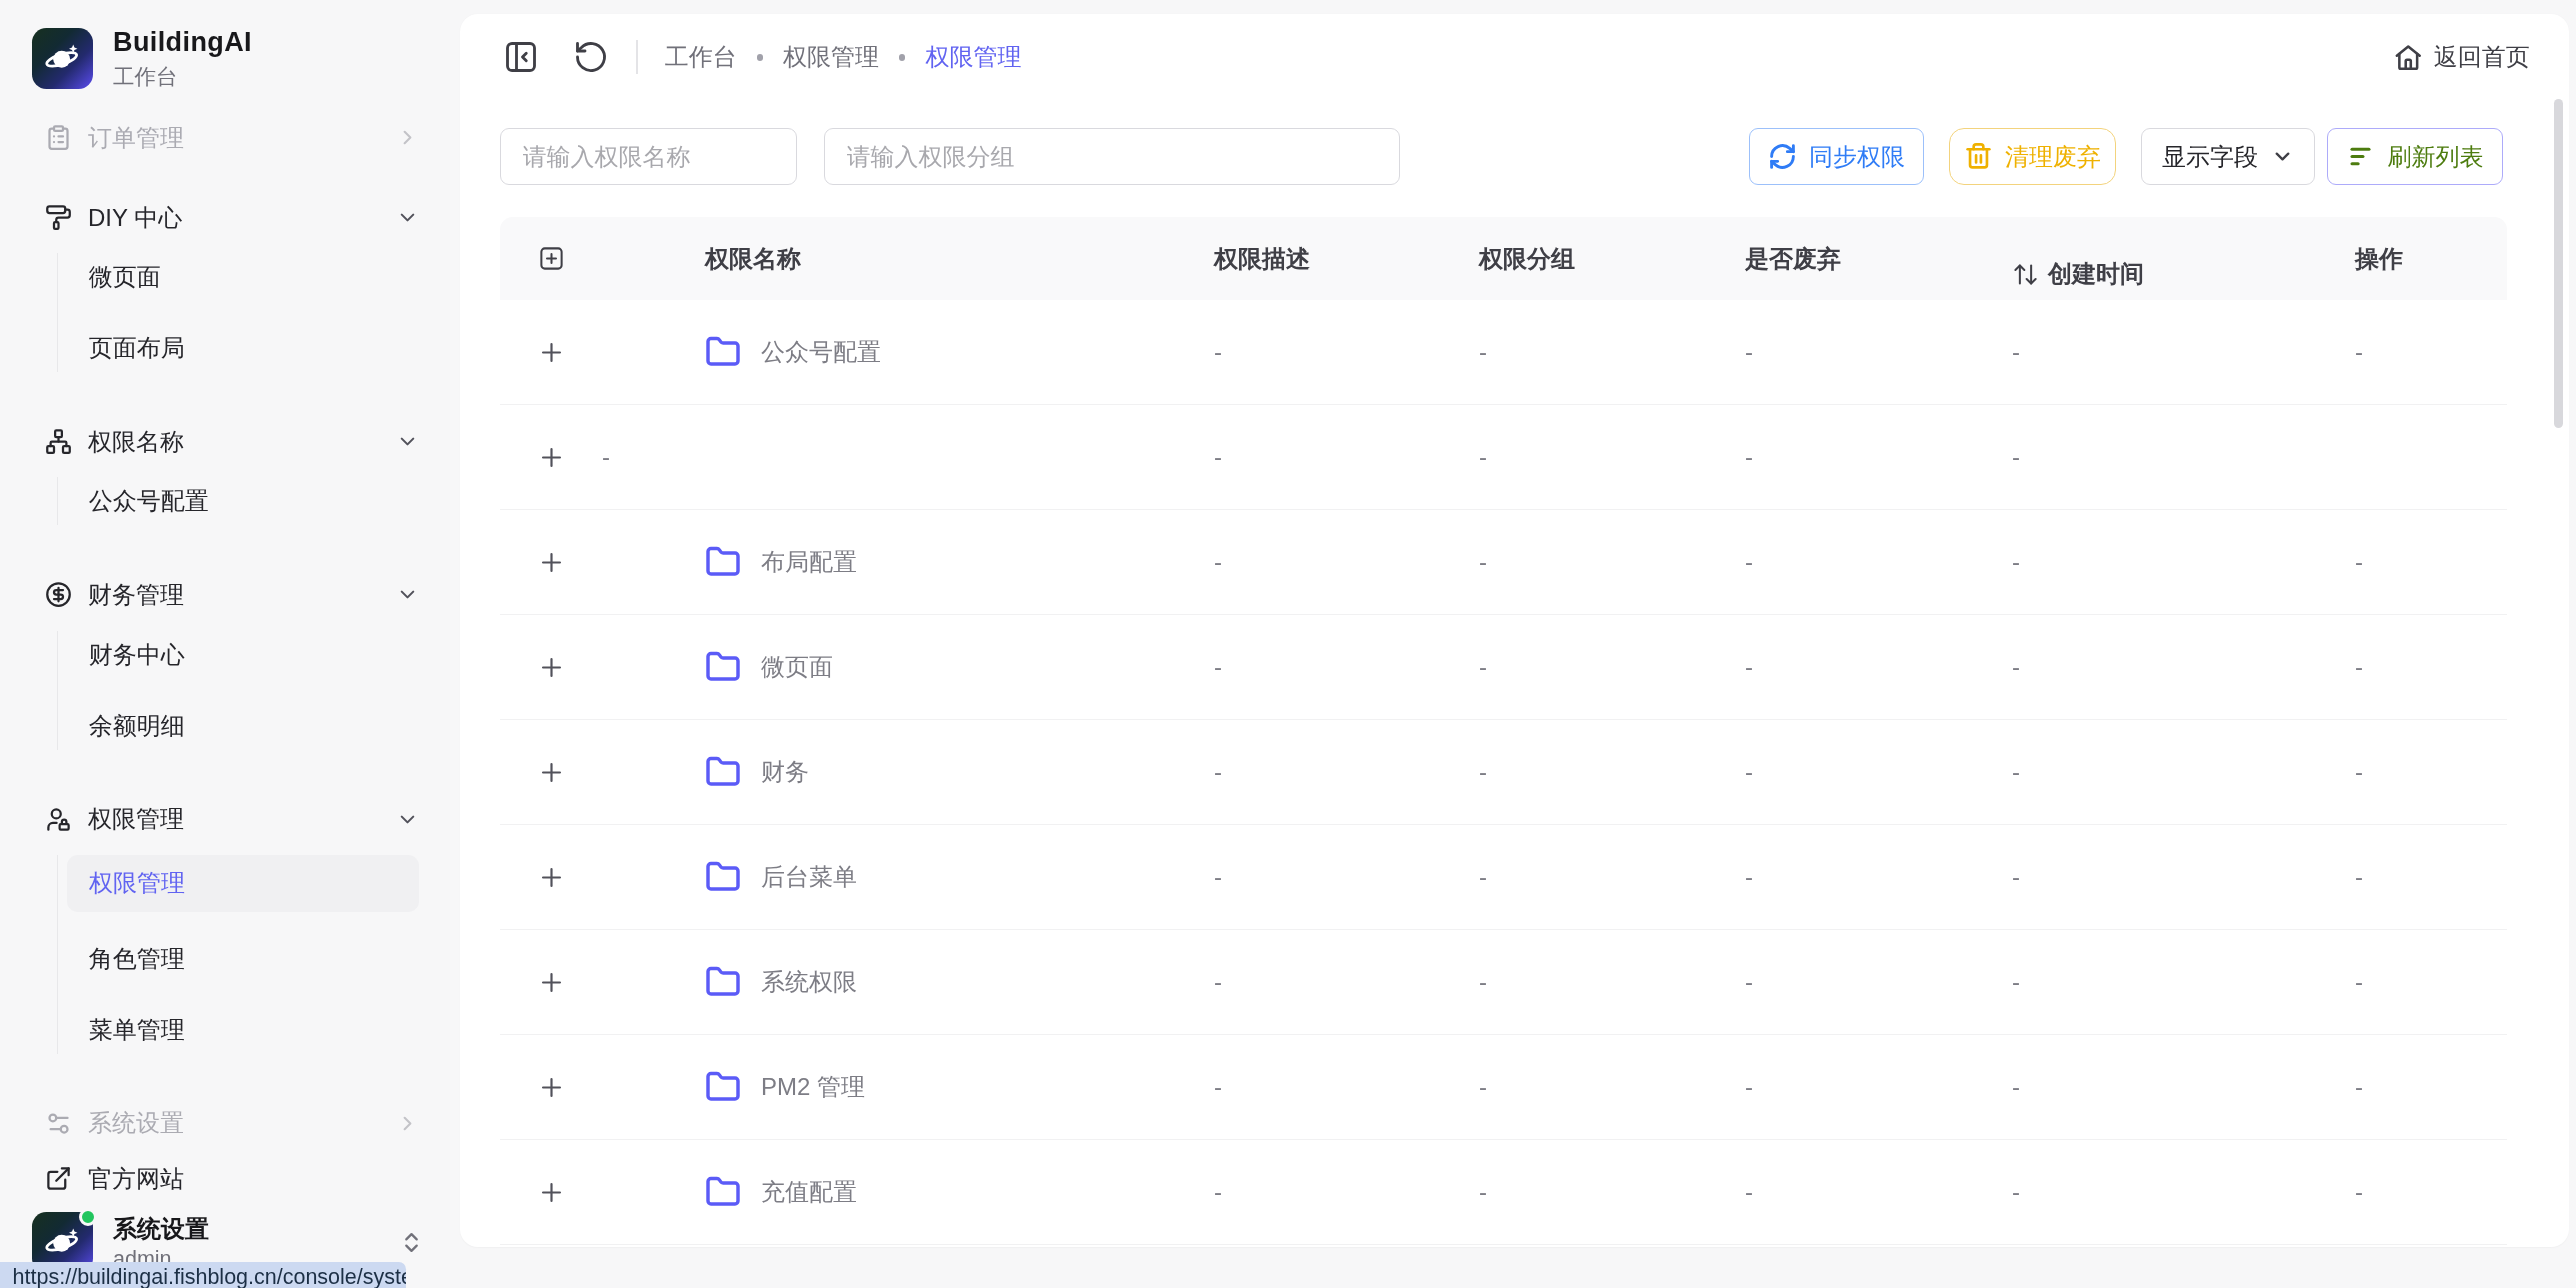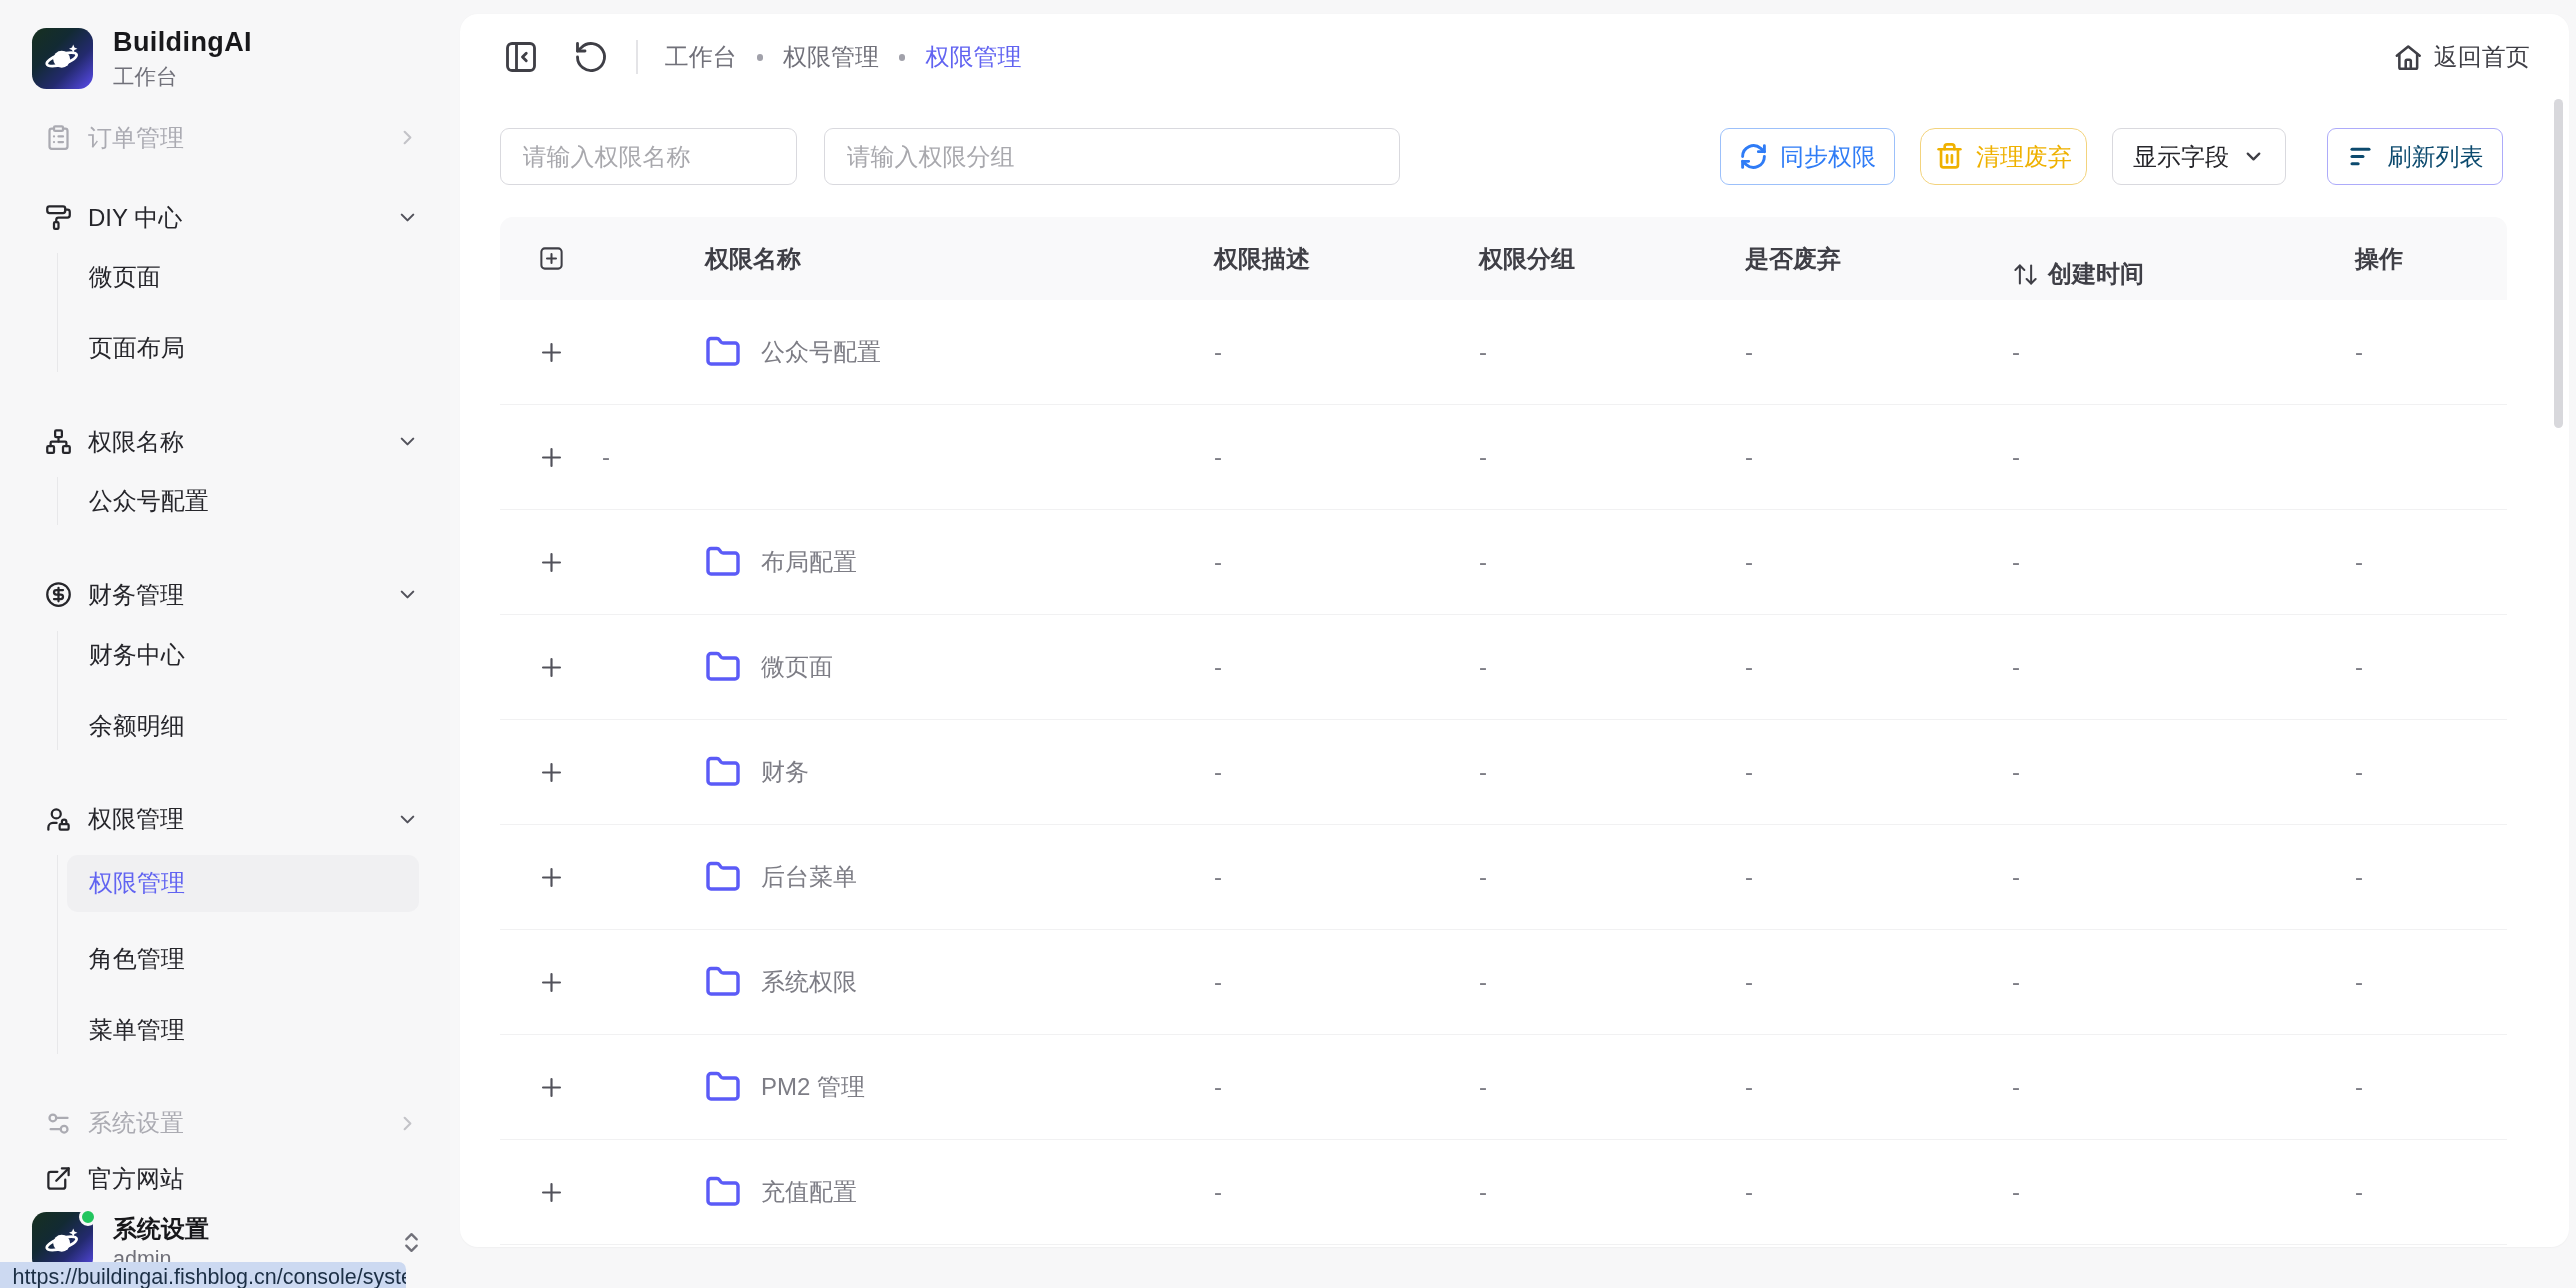--- a/index.html
+++ b/index.html
@@ -66,21 +66,21 @@
   .tb-input::placeholder { color:#a8a8ad; }
   .inp-name { width:297px; }
   .inp-group { width:576px; margin-left:27px; }
   .btn { height:57px; border-radius:9px; background:#fff; display:flex; align-items:center; justify-content:center;
     gap:12.6px; font-size:24px; cursor:pointer; border:1.8px solid transparent; white-space:nowrap; }
   .btn .bicon { width:29px; height:29px; display:flex; }
   .btn-sync { margin-left:auto; width:175px; color:#2f7cf6; border-color:#9cc0fa; }
   .btn-clean { margin-left:25px; width:167px; color:#efb100; border-color:#f3d37d;border-radius:15px; }
   .btn-fields { margin-left:25px; width:174px; color:#26262b; border-color:#d9d9de; }
   .btn-fields .bicon { width:23px; height:23px; color:#3f3f46; }
-  .btn-refresh { margin-left:41px; width:176px; color:#0c4a6e; border-color:#adabfa; }
+  .btn-refresh { margin-left:12px; width:176px; color:#4d7c0f; border-color:#adabfa; }
 
   .table { margin:32px 62px 0 40px; }
   .tgrid { display:grid; grid-template-columns:102px 612px 265px 266px 267px 343px 1fr; align-items:center; }
   .thead { height:83px; background:#f9f9fa; border-radius:12.6px 12.6px 0 0; font-weight:600; color:#3f3f46; }
   .th-expand { display:flex; justify-content:center; }
   .th-expand .ticon { width:27px; height:27px; color:#3f3f46; display:flex; cursor:pointer; }
   .th-name { padding-left:103px; }
   .th-time { display:flex; align-items:center; gap:9px; cursor:pointer;margin-top:31px; }
   .th-time .ticon { width:27px; height:27px; display:flex; color:#3f3f46; }
   .trow { height:105px; border-bottom:1.8px solid #f1f1f2; color:#7d7d85; }

